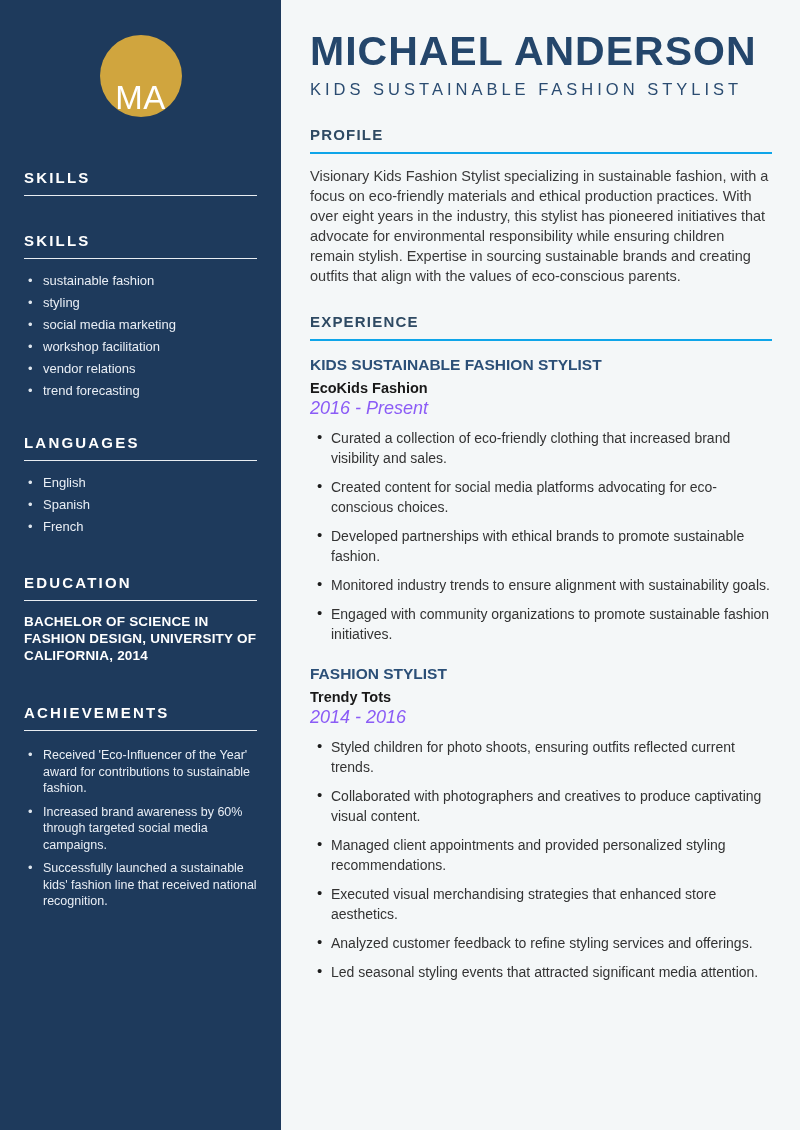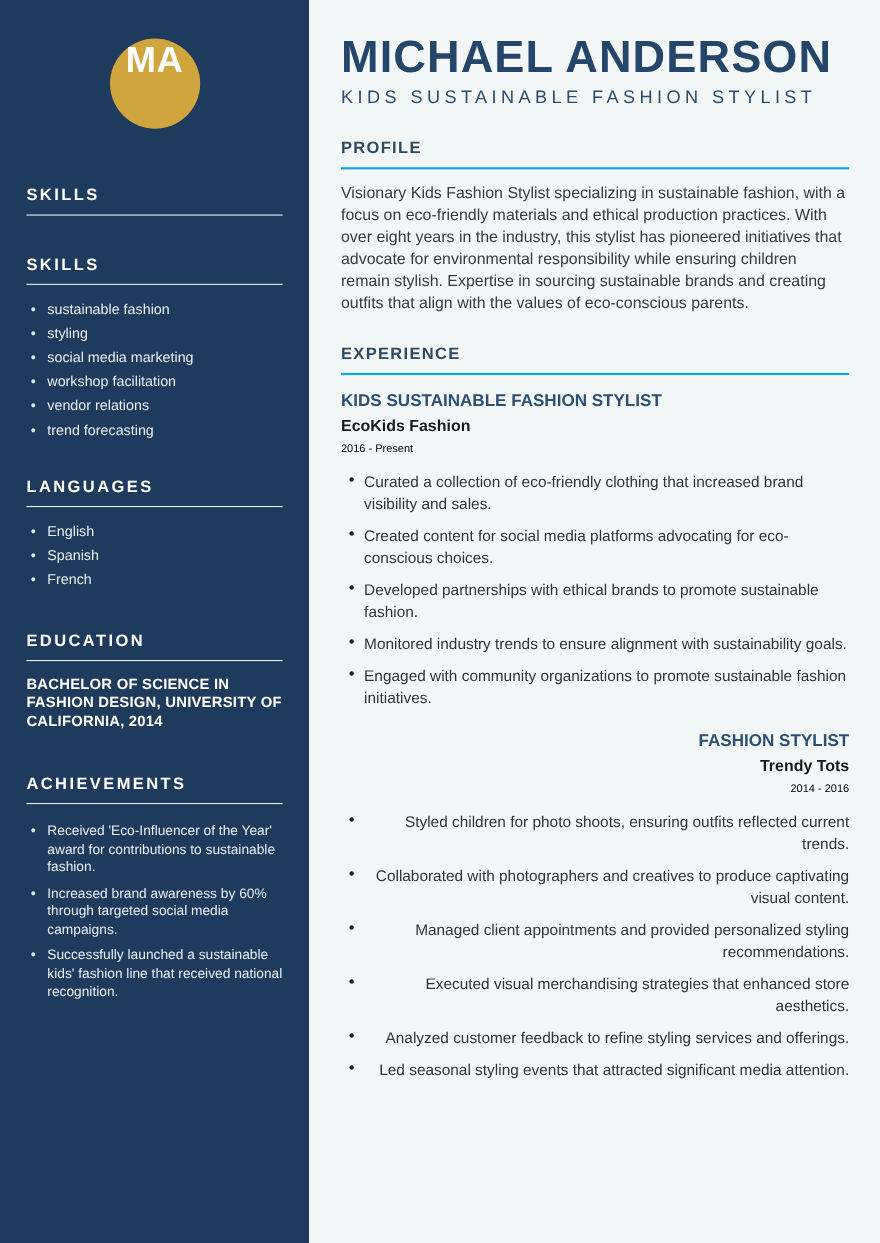--- a/index.html
+++ b/index.html
@@ -14,22 +14,22 @@
   .sidebar {
     width: 281px; flex-shrink: 0;
     background: #1e3a5c;
     color: #ffffff;
     padding: 33px 24px 20px 24px;
   }
   .avatar {
     width: 82px; height: 82px; border-radius: 50%;
     background: #d0a53e;
     margin: 2px auto 0 auto;
-    display: flex; align-items: flex-start; justify-content: center;
-    font-size: 33px; font-weight: 700; color: #ffffff; letter-spacing: 0.5px;
+    display: flex; align-items: flex-end; justify-content: center;
+    font-size: 33px; font-weight: 400; color: #ffffff; letter-spacing: 0.5px;
   }
   .side-heading {
     font-size: 15px; font-weight: 700; letter-spacing: 2.2px;
     color: #ffffff;
     padding-bottom: 9px;
     border-bottom: 1px solid #e8edf2;
   }
   .contact-section { margin-top: 52px; }
   .contact-list { list-style: none; margin-top: 14px; }
   .contact-item {
@@ -87,31 +87,31 @@
     font-size: 15px; font-weight: 700; letter-spacing: 1.2px;
     color: #2e4a63;
     padding-bottom: 9px;
     border-bottom: 2px solid #0ea5e9;
   }
   .profile-text {
     margin-top: 12px;
     font-size: 14.5px; line-height: 20px; color: #3a3a3a;
   }
   .job { margin-top: 15px; }
-  .job + .job { margin-top: 21px; text-align: right; }
+  .job + .job { margin-top: 21px; }
   .job-role {
     font-size: 15.5px; font-weight: 700; color: #2b4f77; line-height: 18px;
   }
   .job-company {
     margin-top: 6px;
     font-size: 14.5px; font-weight: 700; color: #191919; line-height: 16px;
   }
   .job-dates {
     margin-top: 5px;
-    font-size: 10px; color: #000000; line-height: 15px;
+    font-size: 18px; font-style: italic; color: #8b5cf6; line-height: 15px;
   }
   .bullet-list { list-style: none; margin-top: 12px; }
   .bullet-list li {
     position: relative; padding-left: 21px;
     font-size: 14px; line-height: 20px; color: #333333;
     margin-bottom: 9px;
   }
   .bullet-list li::before {
     content: "•"; position: absolute; left: 7px; top: -1px;
     color: #1c1c1c; font-size: 15px;

